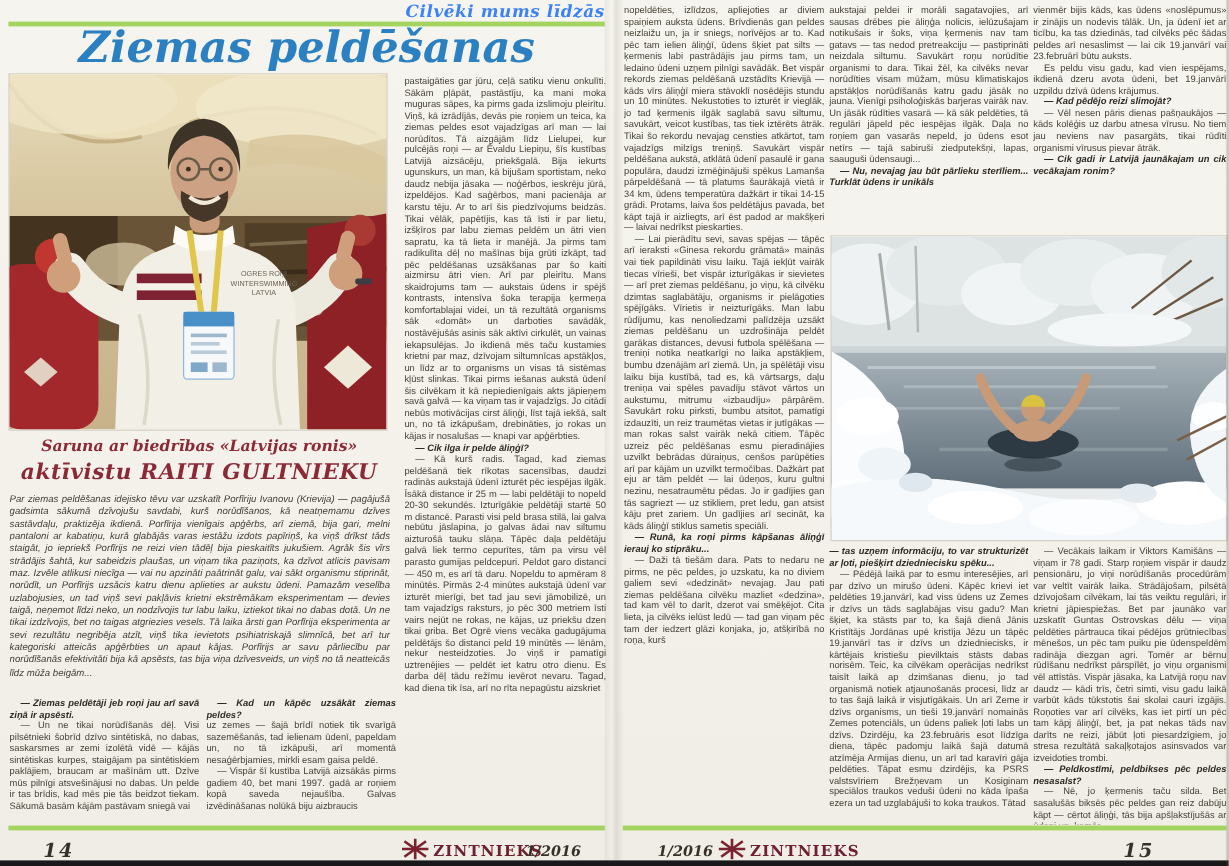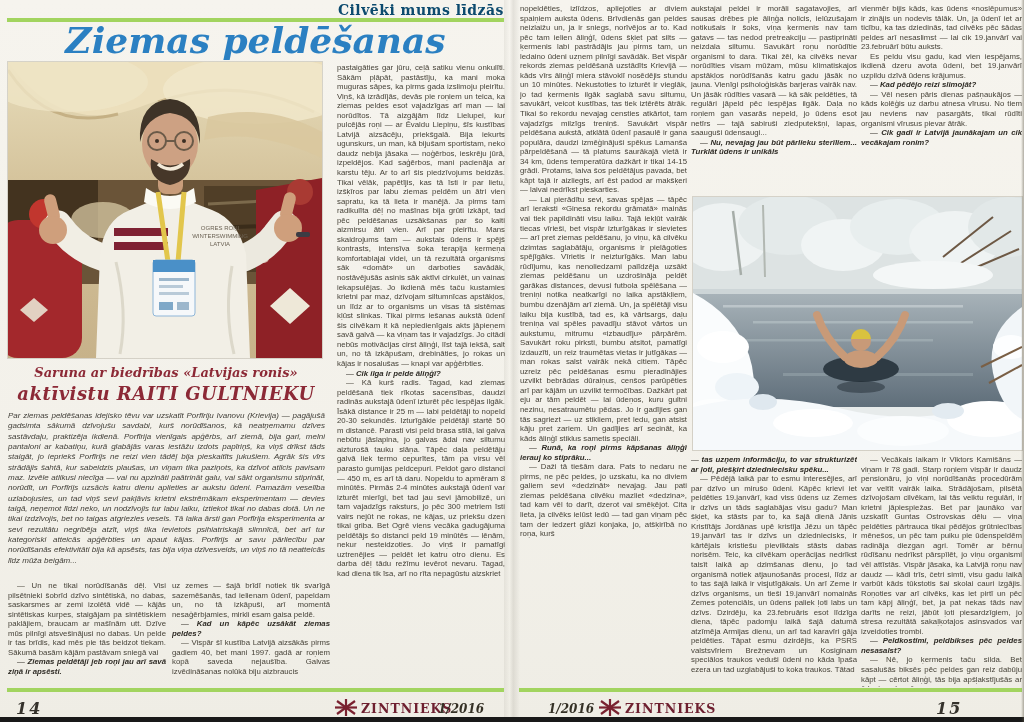--- a/index.html
+++ b/index.html
@@ -11,22 +11,22 @@
   .abs{position:absolute;}
   
   .rule{background:#a2d45f;height:3.5px;}
   .gutter{left:504px;top:0;width:16px;height:722px;
     background:linear-gradient(90deg,rgba(60,55,40,.07),rgba(0,0,0,0) 35%,rgba(60,55,40,.10) 58%,rgba(0,0,0,0) 100%);}
   .scan-bottom{left:0;top:717px;width:1024px;height:5px;background:#191919;}
   .scan-right{left:1021px;top:0;width:3px;height:722px;
     background:linear-gradient(90deg,rgba(0,0,0,0),rgba(90,85,70,.45));}
   
   .tagline{left:272px;top:2px;width:232px;text-align:right;
-    font-family:"DejaVu Serif",serif;font-weight:bold;
-    font-size:14px;color:#0c4a6e;letter-spacing:.5px;}
+    font-family:"DejaVu Serif",serif;font-style:italic;font-weight:bold;
+    font-size:14px;color:#3b82f6;letter-spacing:.5px;}
   .title{left:7px;top:21px;width:497px;margin:0;text-align:center;
     font-family:"DejaVu Serif",serif;font-style:italic;font-weight:bold;
     font-size:36px;line-height:38px;color:#2b80c2;letter-spacing:0;}
   
   .col{overflow:hidden;text-align:justify;font-size:7.8px;line-height:9.55px;color:#474339;}
   .para{margin:0;text-indent:9px;}
   .para.cont{text-indent:0;}
   .para.q{font-weight:bold;font-style:italic;color:#2e2b25;}
   .intro{overflow:hidden;text-align:justify;font-style:italic;
     font-size:8px;line-height:10.35px;color:#43403a;}
@@ -162,32 +162,32 @@
   </div>
 
 <h2 class="abs heading" style="left:8px;top:362px;width:316px;">
   <span class="h1">Saruna ar biedrības «Latvijas ronis»</span>
   <span class="h2">aktīvistu RAITI GULTNIEKU</span>
 </h2>
 
 <div class="abs intro" lang="lv" style="left:8px;top:411px;width:317px;height:167px;">Par ziemas peldēšanas idejisko tēvu var uzskatīt Porfīriju Ivanovu (Krievija) — pagājušā gadsimta sākumā dzīvojušu savdabi, kurš norūdīšanos, kā neatņemamu dzīves sastāvdaļu, praktizēja ikdienā. Porfīrija vienīgais apģērbs, arī ziemā, bija gari, melni pantaloni ar kabatiņu, kurā glabājās varas iestāžu izdots papīriņš, ka viņš drīkst tāds staigāt, jo iepriekš Porfīrijs ne reizi vien tādēļ bija pieskaitīts jukušiem. Agrāk šis vīrs strādājis šahtā, kur sabeidzis plaušas, un viņam tika paziņots, ka dzīvot atlicis pavisam maz. Izvēle atlikusi niecīga — vai nu apzināti paātrināt galu, vai sākt organismu stiprināt, norūdīt, un Porfīrijs uzsācis katru dienu aplieties ar aukstu ūdeni. Pamazām veselība uzlabojusies, un tad viņš sevi pakļāvis krietni ekstrēmākam eksperimentam — devies taigā, neņemot līdzi neko, un nodzīvojis tur labu laiku, iztiekot tikai no dabas dotā. Un ne tikai izdzīvojis, bet no taigas atgriezies vesels. Tā laika ārsti gan Porfīrija eksperimenta ar sevi rezultātu negribēja atzīt, viņš tika ievietots psihiatriskajā slimnīcā, bet arī tur kategoriski atteicās apģērbties un apaut kājas. Porfīrijs ar savu pārliecību par norūdīšanās efektivitāti bija kā apsēsts, tas bija viņa dzīvesveids, un viņš no tā neatteicās līdz mūža beigām...</div>
 
 <div class="abs col" lang="lv" style="left:8px;top:581px;width:158px;height:105px;">
+    <p class="para q">— Ziemas peldētāji jeb roņi jau arī savā ziņā ir apsēsti.</p>
     <p class="para">— Un ne tikai norūdīšanās dēļ. Visi pilsētnieki šobrīd dzīvo sintētiskā, no dabas, saskarsmes ar zemi izolētā vidē — kājās sintētiskas kurpes, staigājam pa sintētiskiem paklājiem, braucam ar mašīnām utt. Dzīve mūs pilnīgi atsvešinājusi no dabas. Un pelde ir tas brīdis, kad mēs pie tās beidzot tiekam. Sākumā basām kājām pastāvam sniegā vai</p>
-    <p class="para q">— Ziemas peldētāji jeb roņi jau arī savā ziņā ir apsēsti.</p>
   </div>
 <div class="abs col" lang="lv" style="left:172px;top:581px;width:158px;height:105px;">
+    <p class="para q">— Kad un kāpēc uzsākāt ziemas peldes?</p>
     <p class="para cont">uz zemes — šajā brīdī notiek tik svarīgā sazemēšanās, tad ielienam ūdenī, papeldam un, no tā izkāpuši, arī momentā nesaģērbjamies, mirkli esam gaisa peldē.</p>
-    <p class="para q">— Kad un kāpēc uzsākāt ziemas peldes?</p>
     <p class="para">— Vispār šī kustība Latvijā aizsākās pirms gadiem 40, bet mani 1997. gadā ar roņiem kopā saveda nejaušība. Galvas izvēdināšanas nolūkā biju aizbraucis</p>
   </div>
 
 <div class="abs rule" style="left:7px;top:688px;width:497px;"></div>
 
-<div class="abs pagenum" style="left:16px;top:699px;">14</div>
+<div class="abs pagenum" style="left:36px;top:699px;">14</div>
 <svg class="abs" style="left:334px;top:698px;" width="24" height="19" viewBox="0 0 24 19">
   <g stroke="#7a2230" stroke-width="2.2" fill="none">
     <line x1="12" y1="1" x2="12" y2="18"></line>
       <line x1="3" y1="3" x2="21" y2="16"></line>
     <line x1="21" y1="3" x2="3" y2="16"></line>
       <line x1="1" y1="9.5" x2="23" y2="9.5"></line>
   </g>
 </svg>
 <div class="abs wordmark" style="left:361px;top:701px;">ZINTNIEKS</div>
 <div class="abs issue" style="left:438px;top:702px;">1/2016</div>

